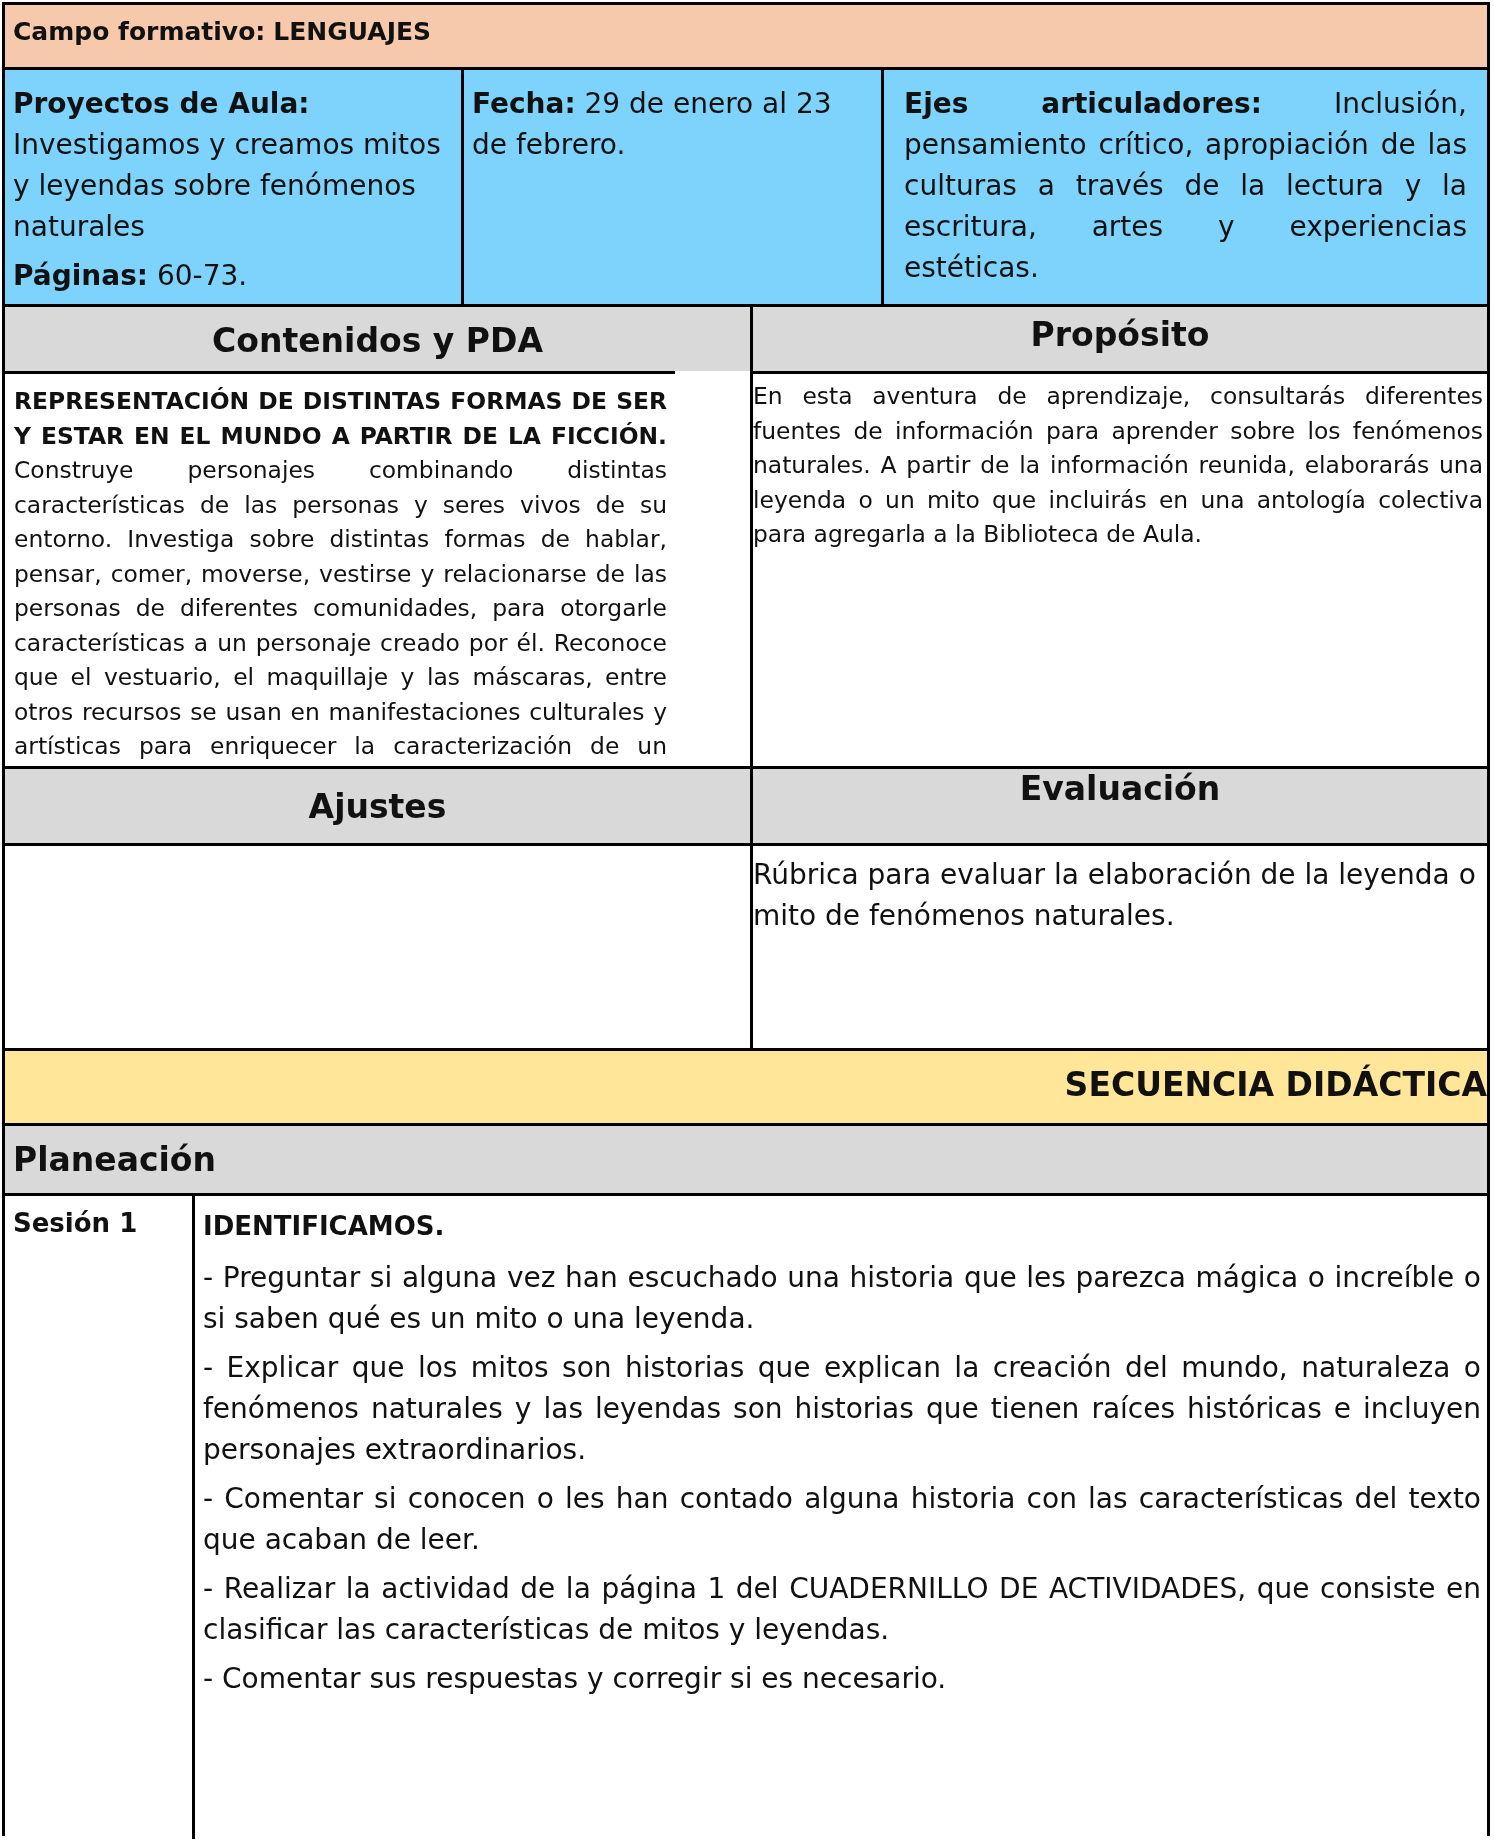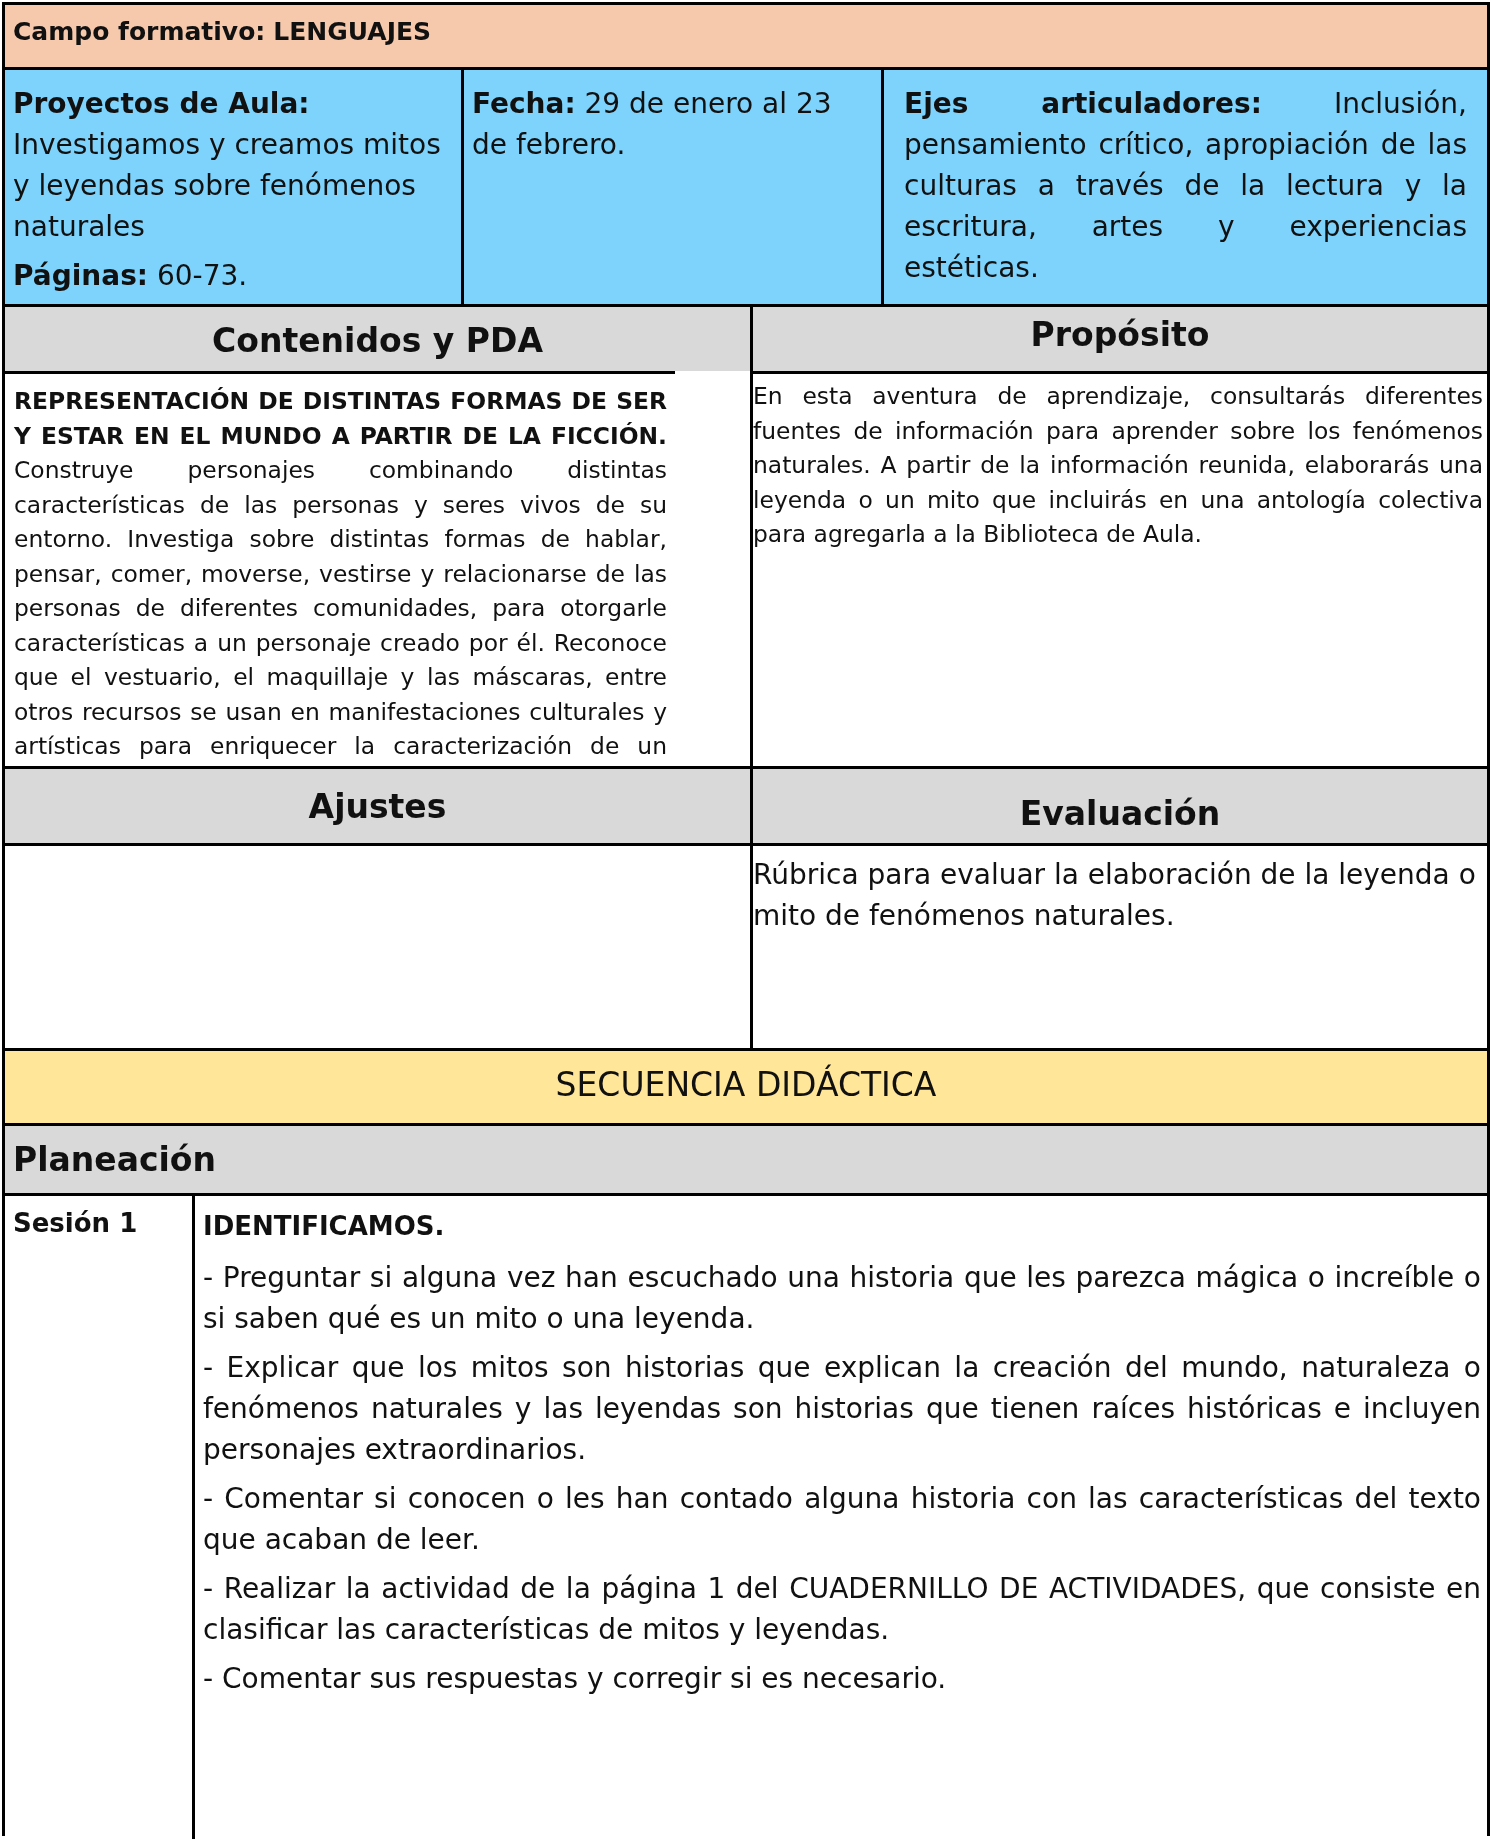--- a/index.html
+++ b/index.html
@@ -20,24 +20,24 @@
   .top-a { left: 0; top: 62px; width: 456px; height: 239px; padding: 13px 8px; font-size: 28px; line-height: 41px; }
   .top-b { left: 456px; top: 62px; width: 420px; height: 239px; padding: 13px 8px; font-size: 28px; line-height: 41px; }
   .top-c { left: 876px; top: 62px; width: 606px; height: 239px; padding: 13px 20px; font-size: 28px; line-height: 41px; text-align: justify; }
   .top-a .pag { margin-top: 8px; display: block; }
   .hdr { text-align: center; font-weight: bold; font-size: 33px; }
   .h-cont { left: 0; top: 299px; width: 745px; height: 67px; padding-top: 14px; }
   .h-prop { left: 745px; top: 299px; width: 737px; height: 67px; padding-top: 8px; }
   .c-cont { left: 0; top: 366px; width: 670px; height: 395px; padding: 10px 8px 0 9px; font-size: 23.4px; line-height: 34.5px; text-align: justify; }
   .c-prop { left: 745px; top: 366px; width: 737px; height: 395px; padding: 5px 4px 0 0; font-size: 23.4px; line-height: 34.5px; text-align: justify; }
   .h-aju { left: 0; top: 761px; width: 745px; height: 77px; padding-top: 18px; }
-  .h-eva { left: 745px; top: 761px; width: 737px; height: 77px; padding-top: 25px; }
+  .h-eva { left: 745px; top: 761px; width: 737px; height: 77px; padding-top: 0; }
   .c-aju { left: 0; top: 838px; width: 745px; height: 205px; }
   .c-eva { left: 745px; top: 838px; width: 737px; height: 205px; padding: 8px 6px 0 0; font-size: 28px; line-height: 41px; }
-  .sec { left: 0; top: 1043px; width: 1482px; height: 75px; padding-top: 14px; text-align: center; font-weight: normal; font-size: 33px; }
+  .sec { left: 0; top: 1043px; width: 1482px; height: 75px; padding-top: 14px; text-align: right; font-weight: bold; font-size: 33px; }
   .plan { left: 0; top: 1118px; width: 1482px; height: 70px; padding: 14px 8px; font-weight: bold; font-size: 33px; }
   .ses-label { left: 0; top: 1188px; width: 187px; height: 646px; padding: 12px 8px; font-weight: bold; font-size: 26px; }
   .ses-body { left: 187px; top: 1188px; width: 1295px; height: 646px; padding: 10px 6px 0 8px; font-size: 28px; line-height: 41px; text-align: justify; }
   .ses-body .act-title { font-weight: bold; font-size: 26px; margin-bottom: 10px; display: block; }
   .ses-body .act { margin-bottom: 8px; }
 </style>
 </head>
 <body>
 
 <div class="tbl">

